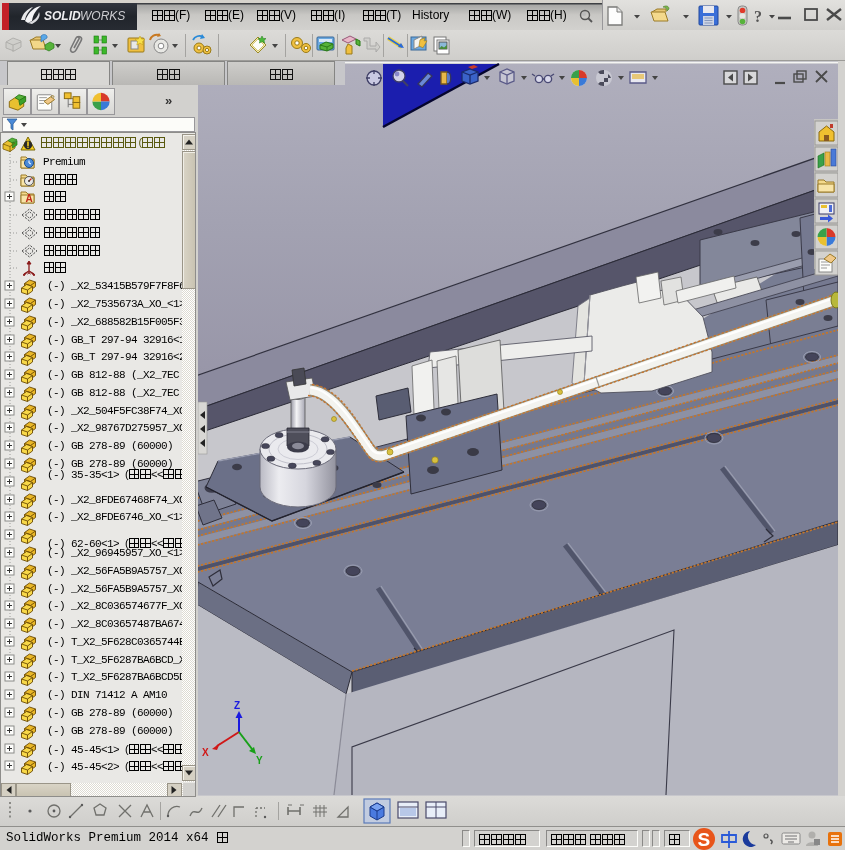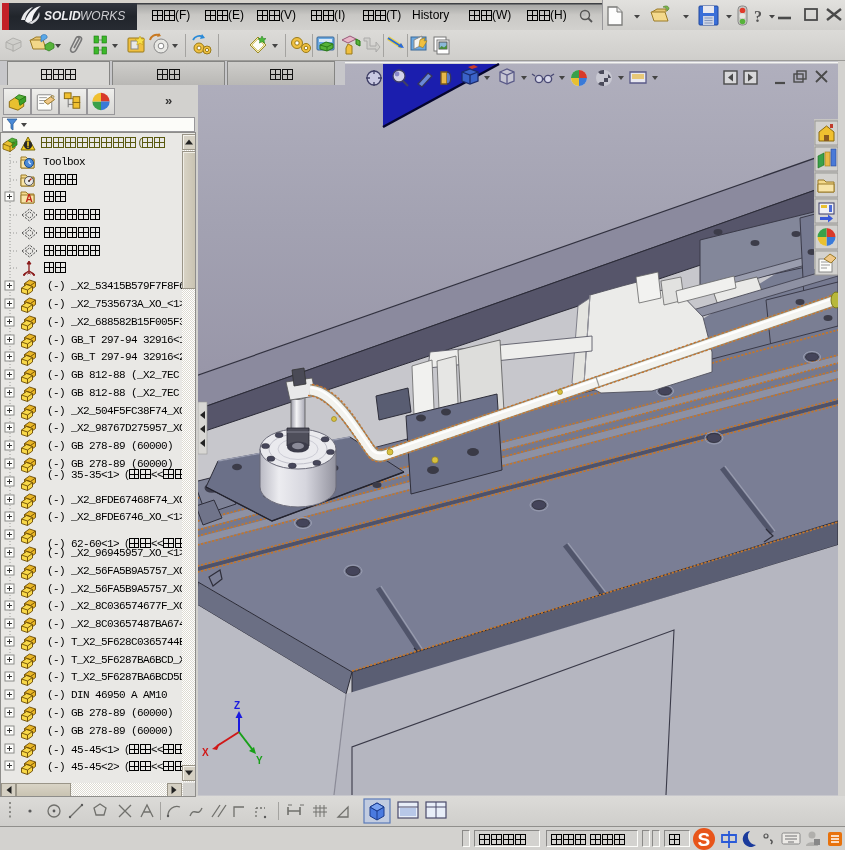--- a/index.html
+++ b/index.html
@@ -855,21 +855,21 @@
             <path d="M2 4.5 h5 M4.5 2 v5" stroke="#333"></path>
           </g>
           <g transform="translate(19,625)">
 <path d="M4.5 5.5 l5 -3.5 6 2 0 4.5 -5 3.5 -6 -2 Z" fill="#eab828" stroke="#6a4a05" stroke-width=".9"></path>
 <path d="M4.5 5.5 l6 2 5 -3.5 m-5 3.5 0 4.5" stroke="#6a4a05" stroke-width=".9" fill="none"></path>
 <path d="M1.5 10 l5 -3.5 6 2 0 4.5 -5 3.5 -6 -2 Z" fill="#f8d848" stroke="#6a4a05" stroke-width=".9"></path>
 <path d="M1.5 10 l6 2 5 -3.5 m-5 3.5 0 4.5" stroke="#6a4a05" stroke-width=".9" fill="none"></path>
           </g>
         </svg>
 <div class="trow" style="left:39px;top:3px;color:#5a5a10"><span style="font-family:'Liberation Sans'"><i class="z"></i><i class="z"></i><i class="z"></i><i class="z"></i><i class="z"></i><i class="z"></i><i class="z"></i><i class="z"></i> (<i class="z"></i><i class="z"></i></span></div>
-<div class="trow" style="left:42px;top:23px">Toolbox</div>
+<div class="trow" style="left:42px;top:23px">Premium</div>
 <div class="trow" style="left:42px;top:41px"><i class="z s"></i><i class="z s"></i><i class="z s"></i></div>
 <div class="trow" style="left:42px;top:58px"><i class="z s"></i><i class="z s"></i></div>
 <div class="trow" style="left:42px;top:76px"><i class="z s"></i><i class="z s"></i><i class="z s"></i><i class="z s"></i><i class="z s"></i></div>
 <div class="trow" style="left:42px;top:94px"><i class="z s"></i><i class="z s"></i><i class="z s"></i><i class="z s"></i><i class="z s"></i></div>
 <div class="trow" style="left:42px;top:112px"><i class="z s"></i><i class="z s"></i><i class="z s"></i><i class="z s"></i><i class="z s"></i></div>
 <div class="trow" style="left:42px;top:129px"><i class="z s"></i><i class="z s"></i></div>
 <div class="trow" style="left:46px;top:147px">(-) _X2_53415B579F7F8F6</div>
 <div class="trow" style="left:46px;top:165px">(-) _X2_7535673A_XO_&lt;1&gt;</div>
 <div class="trow" style="left:46px;top:183px">(-) _X2_688582B15F005F3</div>
 <div class="trow" style="left:46px;top:201px">(-) GB_T 297-94 32916&lt;1</div>
@@ -885,21 +885,21 @@
 <div class="trow" style="left:46px;top:378px">(-) _X2_8FDE6746_XO_&lt;1&gt;</div>
 <div class="trow" style="left:46px;top:404px">(-) 62-60&lt;1&gt; <span style="font-family:'Liberation Sans'">(<i class="z s"></i><i class="z s"></i>&lt;&lt;<i class="z s"></i><i class="z s"></i></span></div>
 <div class="trow" style="left:46px;top:414px">(-) _X2_96945957_XO_&lt;1&gt;</div>
 <div class="trow" style="left:46px;top:432px">(-) _X2_56FA5B9A5757_XO</div>
 <div class="trow" style="left:46px;top:450px">(-) _X2_56FA5B9A5757_XO</div>
 <div class="trow" style="left:46px;top:467px">(-) _X2_8C036574677F_XO</div>
 <div class="trow" style="left:46px;top:485px">(-) _X2_8C03657487BA674</div>
 <div class="trow" style="left:46px;top:503px">(-) T_X2_5F628C0365744E</div>
 <div class="trow" style="left:46px;top:521px">(-) T_X2_5F6287BA6BCD_X</div>
 <div class="trow" style="left:46px;top:538px">(-) T_X2_5F6287BA6BCD5D</div>
-<div class="trow" style="left:46px;top:556px">(-) DIN 46950  A  AM10</div>
+<div class="trow" style="left:46px;top:556px">(-) DIN 71412  A  AM10</div>
 <div class="trow" style="left:46px;top:574px">(-) GB 278-89  (60000)</div>
 <div class="trow" style="left:46px;top:592px">(-) GB 278-89  (60000)</div>
 <div class="trow" style="left:46px;top:610px">(-) 45-45&lt;1&gt; <span style="font-family:'Liberation Sans'">(<i class="z s"></i><i class="z s"></i>&lt;&lt;<i class="z s"></i><i class="z s"></i></span></div>
 <div class="trow" style="left:46px;top:627px">(-) 45-45&lt;2&gt; <span style="font-family:'Liberation Sans'">(<i class="z s"></i><i class="z s"></i>&lt;&lt;<i class="z s"></i><i class="z s"></i></span></div>
 <div class="abs" style="left:181px;top:1px;width:14px;height:648px;background:repeating-conic-gradient(#ffffff 0% 25%, #dedbd2 0% 50%) 0 0/2px 2px;">
 <div class="abs" style="left:0;top:0;width:14px;height:16px;background:#d5d0c3;border:1px solid #9a9588;box-shadow:inset 1px 1px 0 #f4f2ec"></div>
 <svg class="abs" style="left:0;top:0" width="14" height="16">
             <path d="M7 5.5 l4 5 -8 0 Z" fill="#222"></path>
           </svg>
 <div class="abs" style="left:0;top:17px;width:14px;height:138px;background:linear-gradient(90deg,#d9d4c6,#c9c3b2);border:1px solid #9a9588;box-shadow:inset 1px 1px 0 #f0eee6"></div>
@@ -960,20 +960,21 @@
 <rect x="398" y="6" width="20" height="16"></rect>
           <path d="M398,11 h20" stroke-width="1"></path>
           <rect x="400" y="12" width="16" height="8" fill="#b8c8e8" stroke="none"></rect>
 <rect x="426" y="6" width="20" height="16"></rect>
           <path d="M426,11 h20 M436,6 v16" stroke-width="1"></path>
 </g>
 </svg>
 
 </div>
 <div class="abs" id="status">
+<div class="abs" style="left:6px;top:4px;font-size:12.5px;font-family:'Liberation Mono',monospace">SolidWorks Premium 2014 x64 <i class="z"></i></div>
 <div class="abs" style="left:462px;top:3px;width:8px;height:17px;border:1px solid;border-color:#8a8987 #fcfcf9 #fcfcf9 #8a8987"></div>
 <div class="cell" style="left:474px;width:66px;padding:1px 3px"><i class="z"></i><i class="z"></i><i class="z"></i><i class="z"></i></div>
 <div class="cell" style="left:546px;width:92px;padding:1px 3px"><i class="z"></i><i class="z"></i><i class="z"></i>&nbsp;<i class="z"></i><i class="z"></i><i class="z"></i></div>
 <div class="abs" style="left:642px;top:3px;width:8px;height:17px;border:1px solid;border-color:#8a8987 #fcfcf9 #fcfcf9 #8a8987"></div>
 <div class="abs" style="left:652px;top:3px;width:8px;height:17px;border:1px solid;border-color:#8a8987 #fcfcf9 #fcfcf9 #8a8987"></div>
 <div class="cell" style="left:664px;width:26px;padding:1px 3px"><i class="z"></i></div>
 <svg class="abs" style="left:690px;top:0" width="155" height="24" viewBox="0 0 155 24">
 <g>
           <circle cx="14" cy="12" r="11" fill="#e8551a"></circle>
 <text x="7.5" y="19" font-size="19" font-weight="bold" fill="#fff" font-family="Liberation Sans">S</text>

